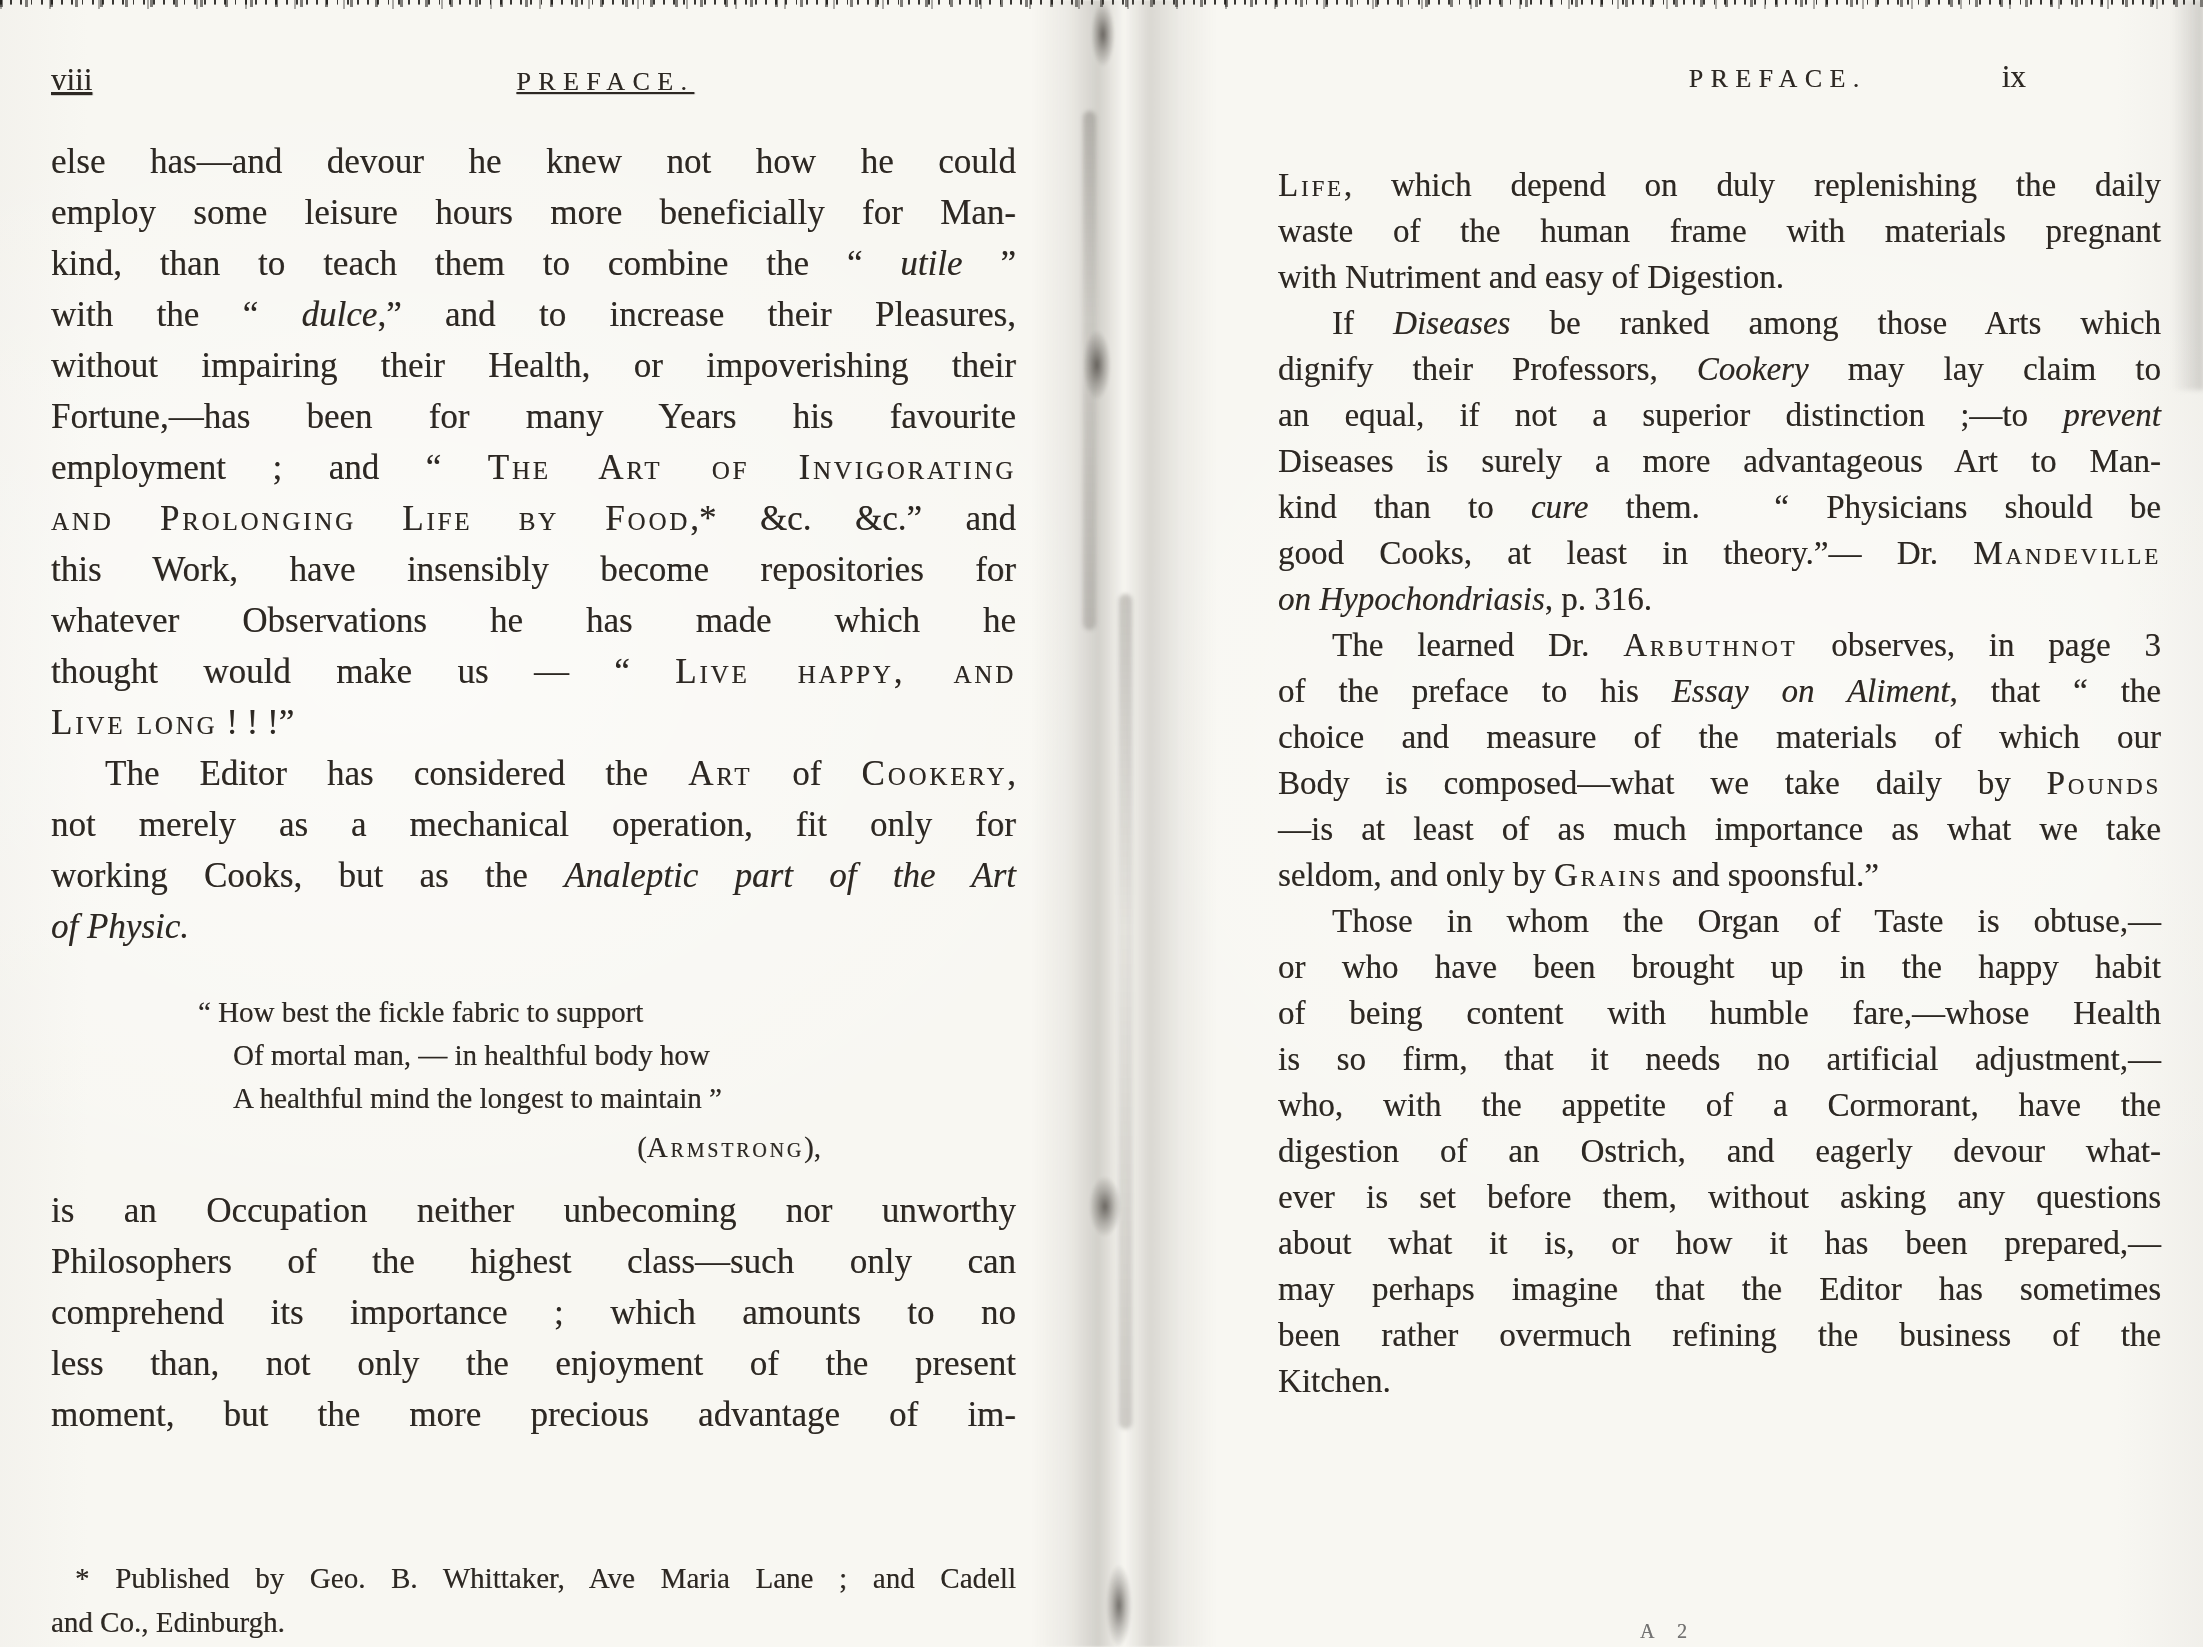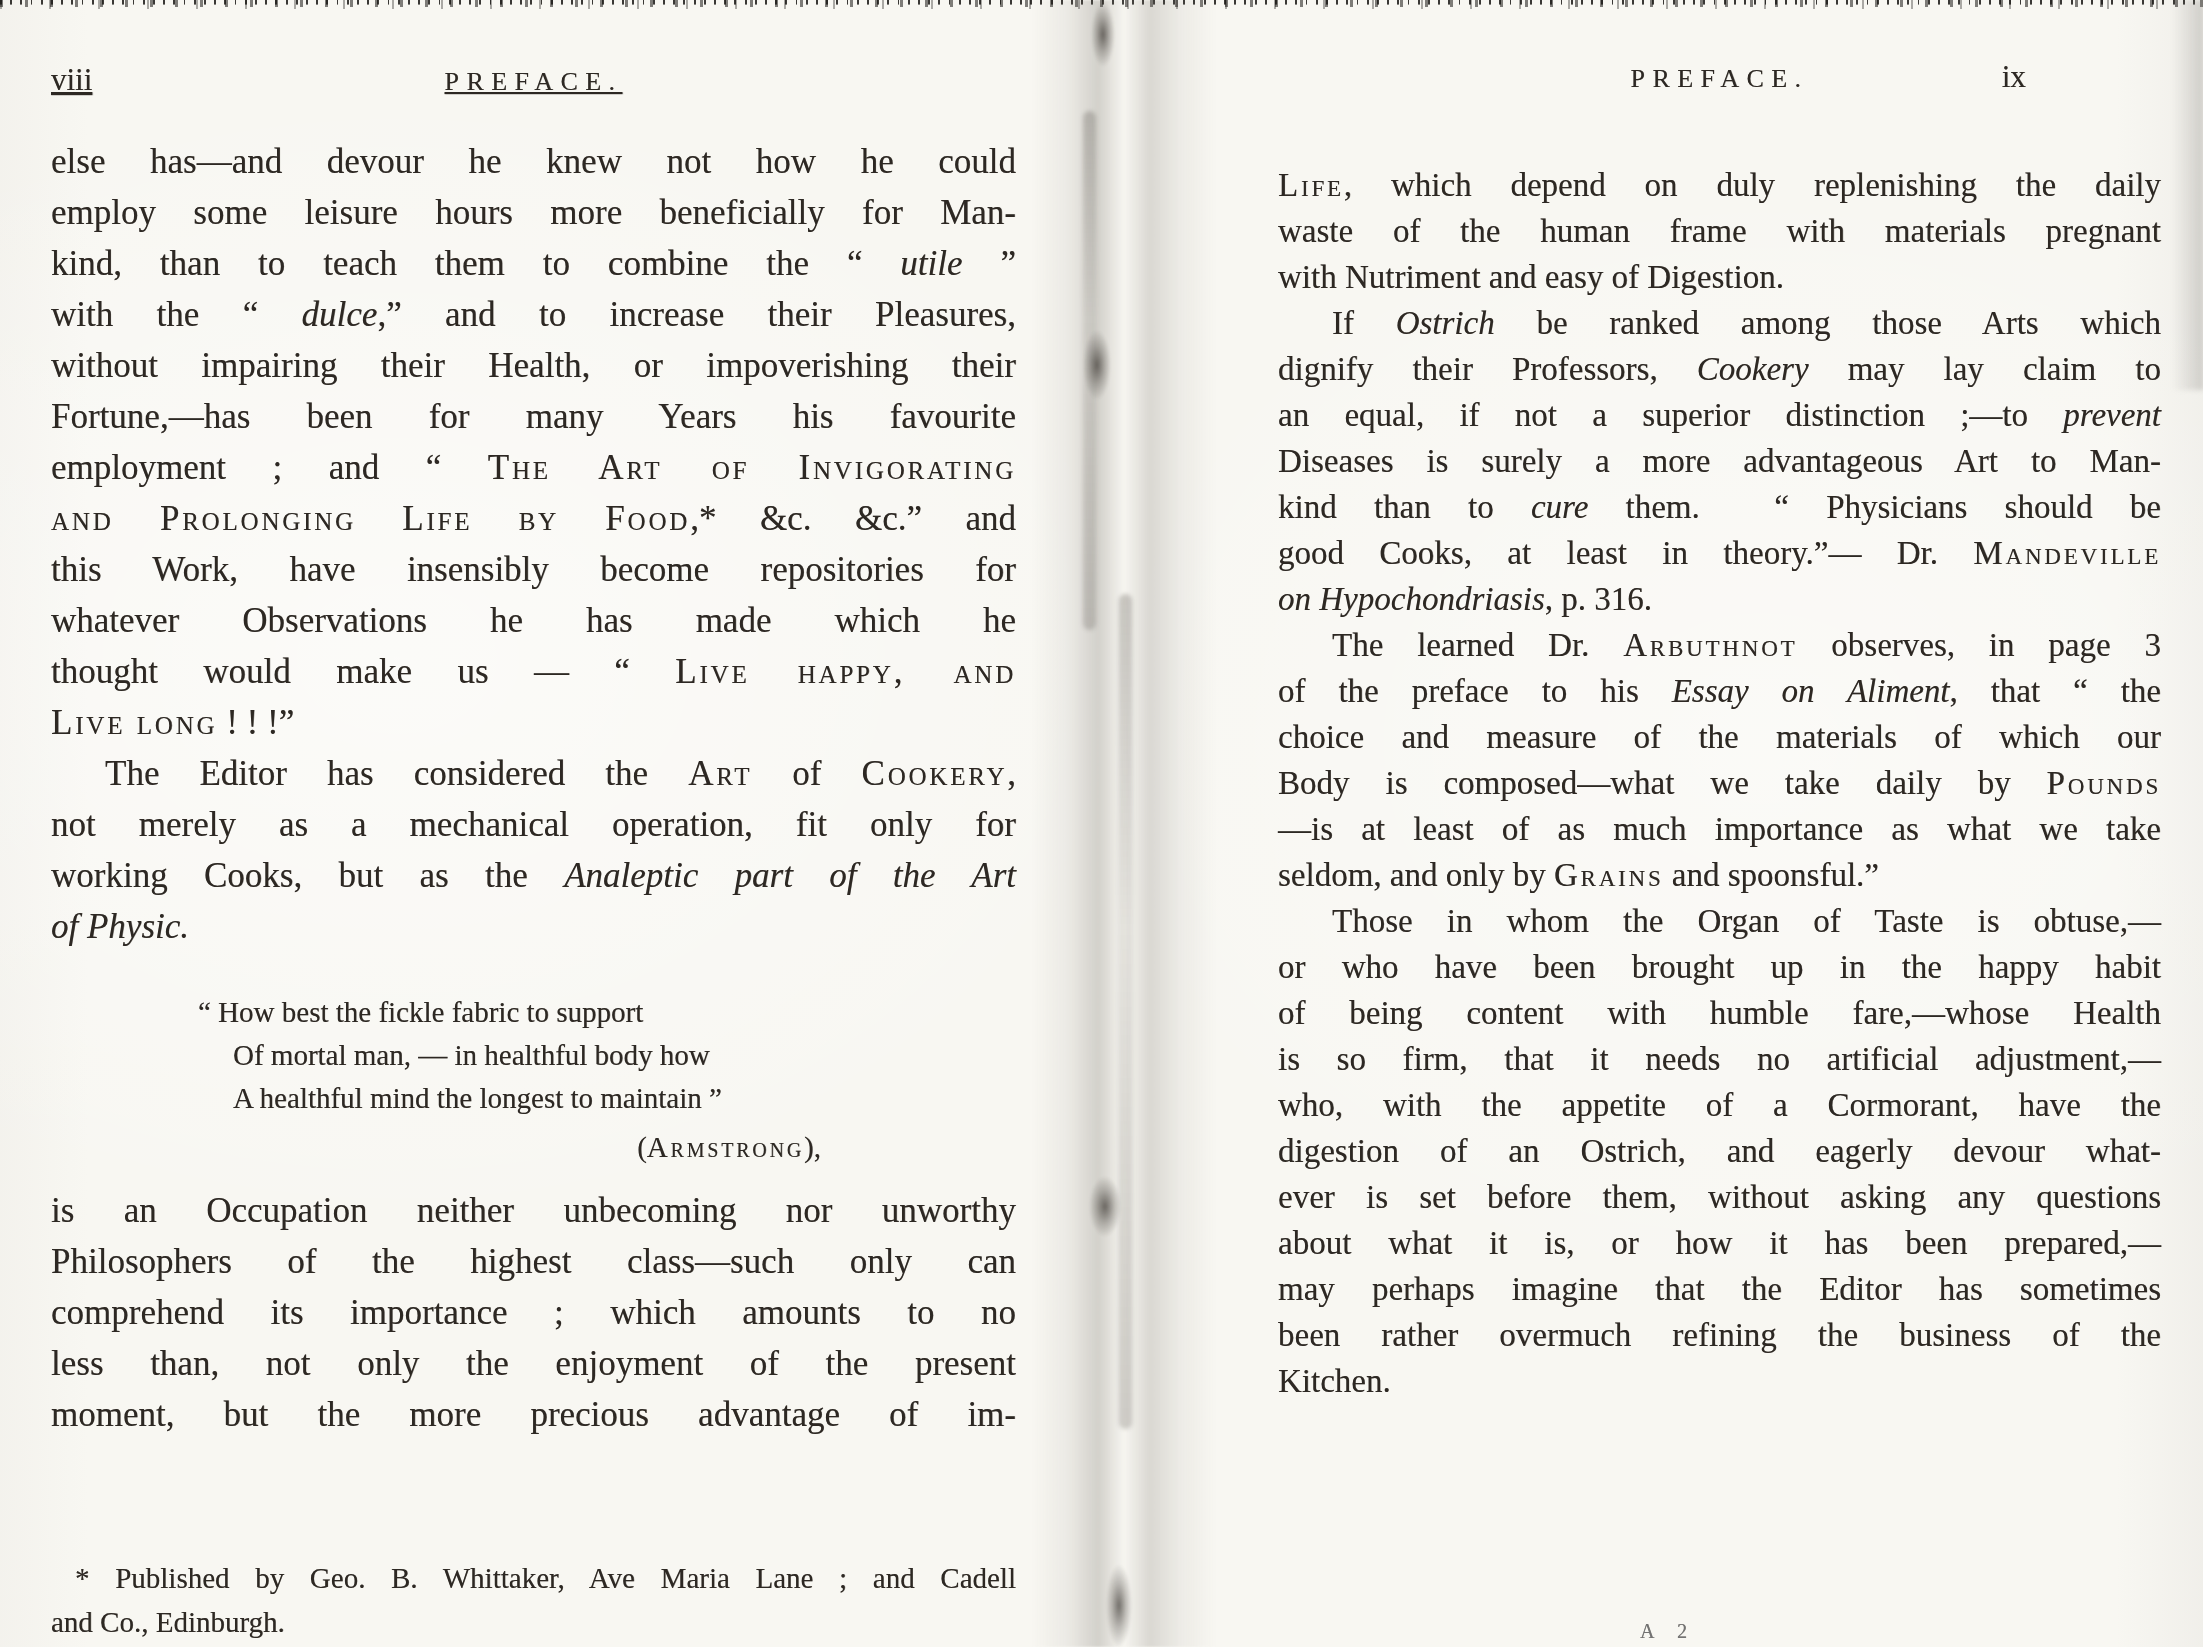--- a/index.html
+++ b/index.html
@@ -61,21 +61,21 @@
   .page{position:absolute;top:54px;}
   .page-left{left:51px;width:965px;font-size:35px;line-height:51px;}
   .page-right{left:1278px;width:883px;font-size:33px;line-height:46px;}
   .page .body{ text-shadow:0.3px 0.4px 0.6px rgba(48,42,36,.5); }
 
   .running{
     display:flex;align-items:baseline;height:41px;
     text-shadow:0.3px 0.4px 0.6px rgba(48,42,36,.5);
   }
   .running .slot{flex:1;}
-  .running .c{text-align:center;font-size:26px;letter-spacing:7.4px;}
+  .running .c{text-align:right;font-size:26px;letter-spacing:7.4px;}
   .running .l{text-align:left;font-size:31px;}
   .running .r{text-align:center;font-size:31px;}
   .page-left  .running{margin-bottom:41px;text-decoration:underline;}
   .page-right .running{margin-bottom:67px;}
 
   
   .line{text-align:justify;text-align-last:justify;white-space:normal;}
   .line.last{text-align-last:left;}
   .line.indent{text-indent:54px;}
   .seg-i{font-style:italic;}
@@ -170,21 +170,21 @@
     <span class="slot c">PREFACE.</span>
     <span class="slot r">ix</span>
   </div>
   <div class="body">
       <div class="block para">
         <div class="line"><span class="seg-sc">Life</span><span class="seg-n">, which depend on duly replenishing the daily</span></div>
         <div class="line"><span class="seg-n">waste of the human frame with materials pregnant</span></div>
         <div class="line last"><span class="seg-n">with Nutriment and easy of Digestion.</span></div>
       </div>
       <div class="block para">
-        <div class="line indent"><span class="seg-n">If </span><span class="seg-i">Ostrich</span><span class="seg-n"> be ranked among those Arts which</span></div>
+        <div class="line indent"><span class="seg-n">If </span><span class="seg-i">Diseases</span><span class="seg-n"> be ranked among those Arts which</span></div>
         <div class="line"><span class="seg-n">dignify their Professors, </span><span class="seg-i">Cookery</span><span class="seg-n"> may lay claim to</span></div>
         <div class="line"><span class="seg-n">an equal, if not a superior distinction ;—to </span><span class="seg-i">prevent</span></div>
         <div class="line"><span class="seg-n">Diseases is surely a more advantageous Art to Man-</span></div>
         <div class="line"><span class="seg-n">kind than to </span><span class="seg-i">cure</span><span class="seg-n"> them.&nbsp; “ Physicians should be</span></div>
         <div class="line"><span class="seg-n">good Cooks, at least in theory.”— Dr. </span><span class="seg-sc">Mandeville</span></div>
         <div class="line last"><span class="seg-i">on Hypochondriasis</span><span class="seg-n">, p. 316.</span></div>
       </div>
       <div class="block para">
         <div class="line indent"><span class="seg-n">The learned Dr. </span><span class="seg-sc">Arbuthnot</span><span class="seg-n"> observes, in page 3</span></div>
         <div class="line"><span class="seg-n">of the preface to his </span><span class="seg-i">Essay on Aliment</span><span class="seg-n">, that “ the</span></div>

